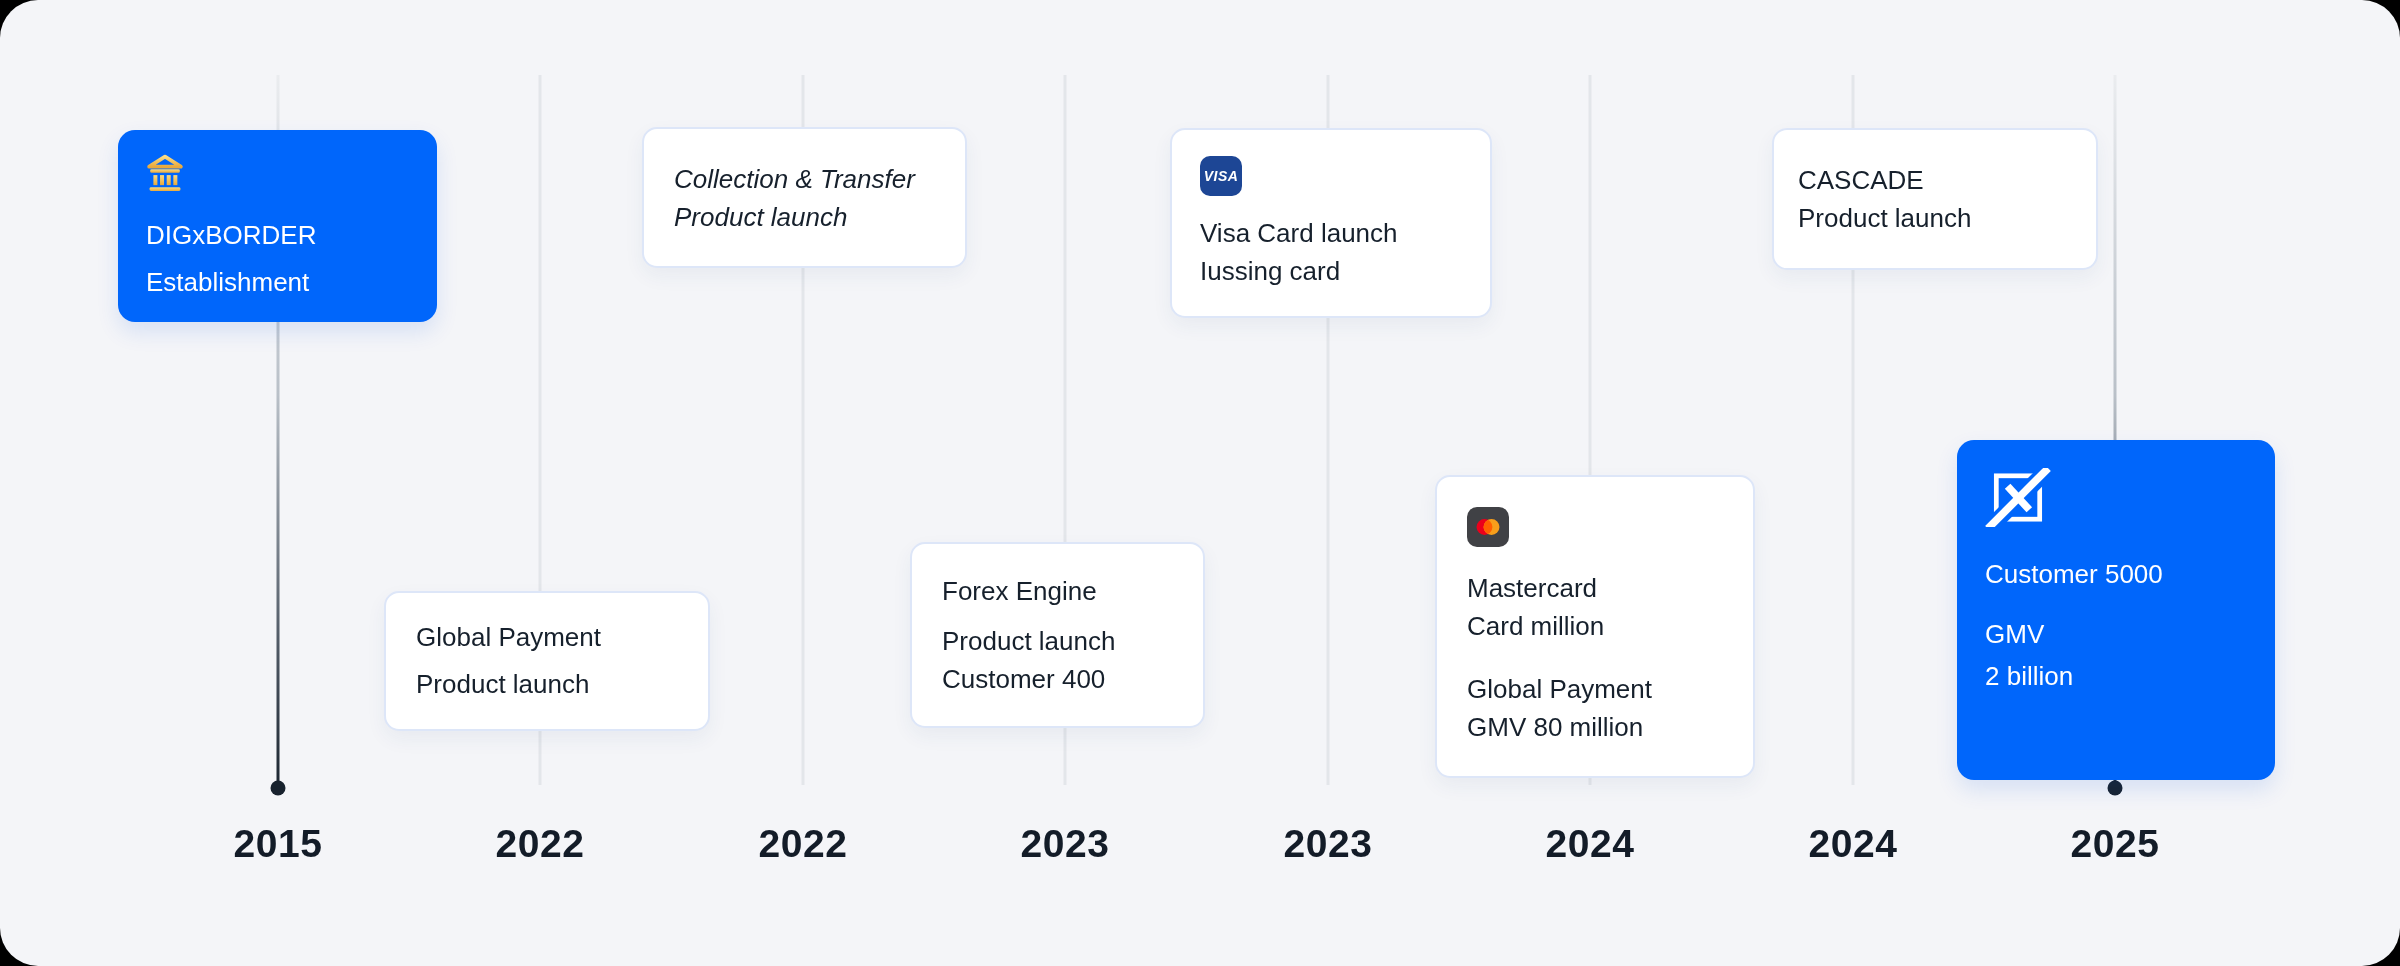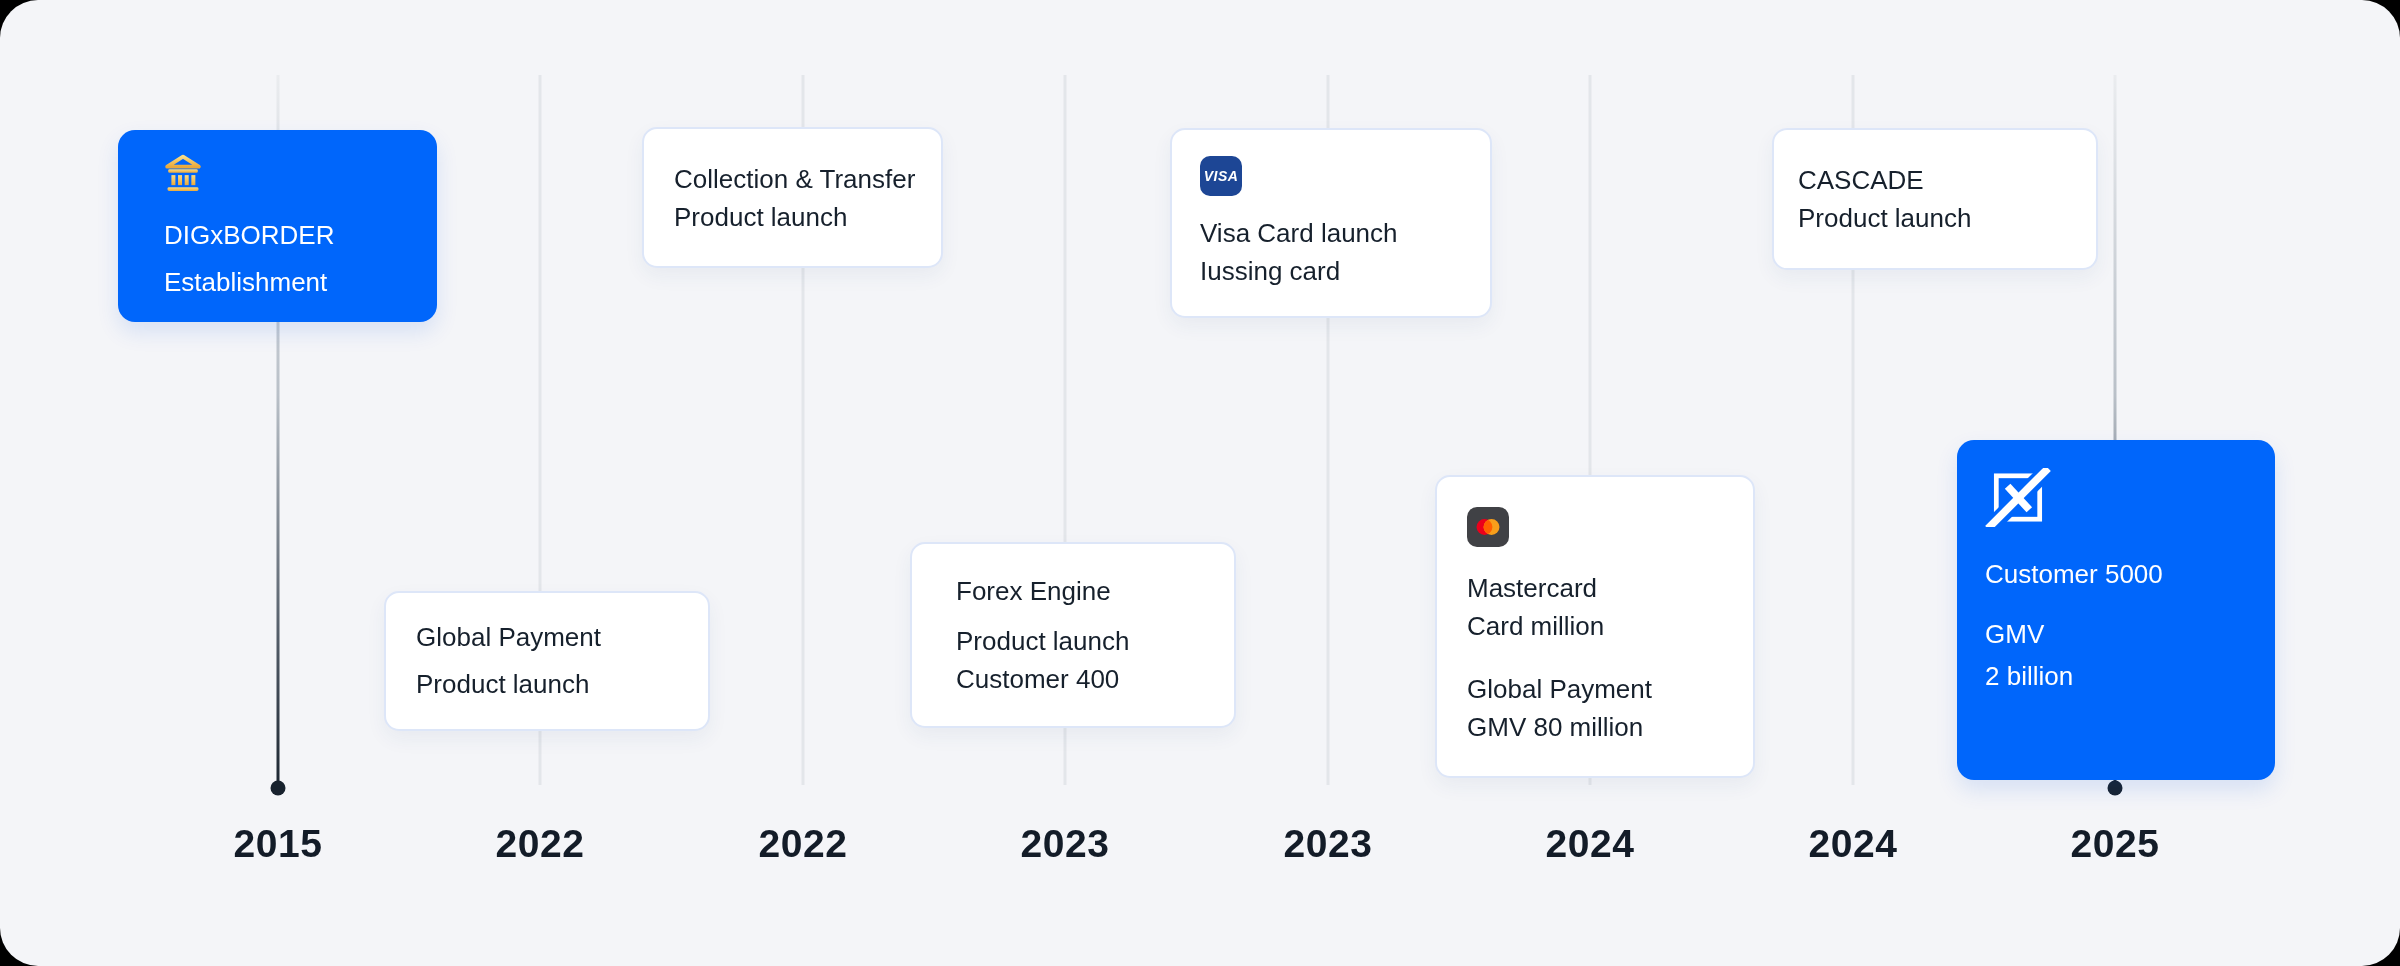--- a/index.html
+++ b/index.html
@@ -44,27 +44,27 @@
   }
   .card.blue{
     background:#0066fb;border-radius:17px;color:#ffffff;
     box-shadow:0 10px 22px rgba(0,80,220,0.12);
   }
   .card .ln{font-size:26px;font-weight:500;line-height:38px;white-space:nowrap;}
   .sp{height:26px}
   .sp-sm{height:12px}
 
   
-  .card-0{left:118px;top:130px;width:319px;height:192px;justify-content:flex-start;padding:24px 46px;}
+  .card-0{left:118px;top:130px;width:319px;height:192px;justify-content:flex-start;padding:24px 28px;}
   .card-0 .ln{line-height:47px;}
   .card-0 .logo{margin-bottom:16px;}
   .card-1{left:384px;top:591px;width:326px;height:140px;padding:0 30px;}
   .card-1 .ln{line-height:47px;}
-  .card-2{left:642px;top:127px;width:301px;height:141px;padding:16px 30px;}
-  .card-3{left:910px;top:542px;width:326px;height:186px;padding:0 44px;}
+  .card-2{left:642px;top:127px;width:325px;height:141px;padding:16px 30px;font-style:italic;}
+  .card-3{left:910px;top:542px;width:295px;height:186px;padding:0 30px;}
   .card-4{left:1170px;top:128px;width:322px;height:190px;justify-content:center;padding:26px 28px;}
   .card-4 .logo{margin-bottom:18px;}
   .card-5{left:1435px;top:427px;width:320px;height:303px;justify-content:flex-start;padding:30px 30px;margin-top:48px;}
   .card-5 .logo{margin-bottom:22px;}
   .card-6{left:1772px;top:128px;width:326px;height:142px;padding:0 24px;}
   .card-7{left:1957px;top:440px;width:318px;height:340px;justify-content:flex-start;padding:28px 28px;}
   .card-7 .ln{line-height:42px;}
   .card-7 .logo{margin-bottom:22px;}
   .card-7 .sp{height:18px;}
 

